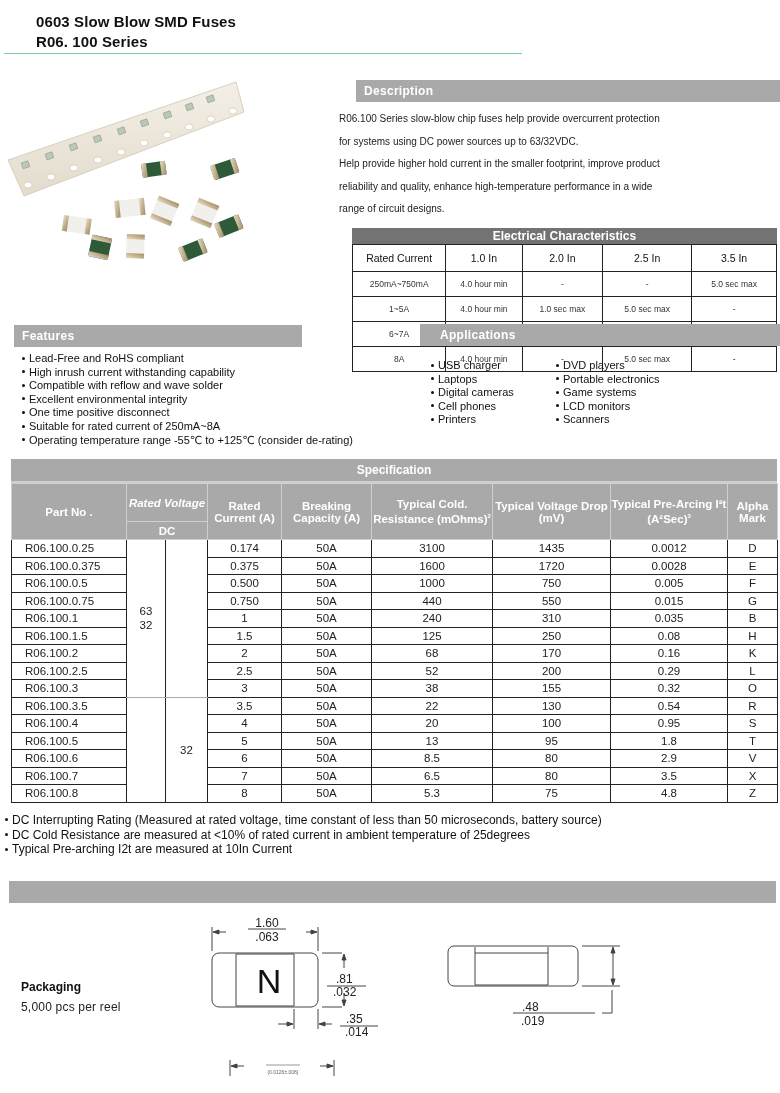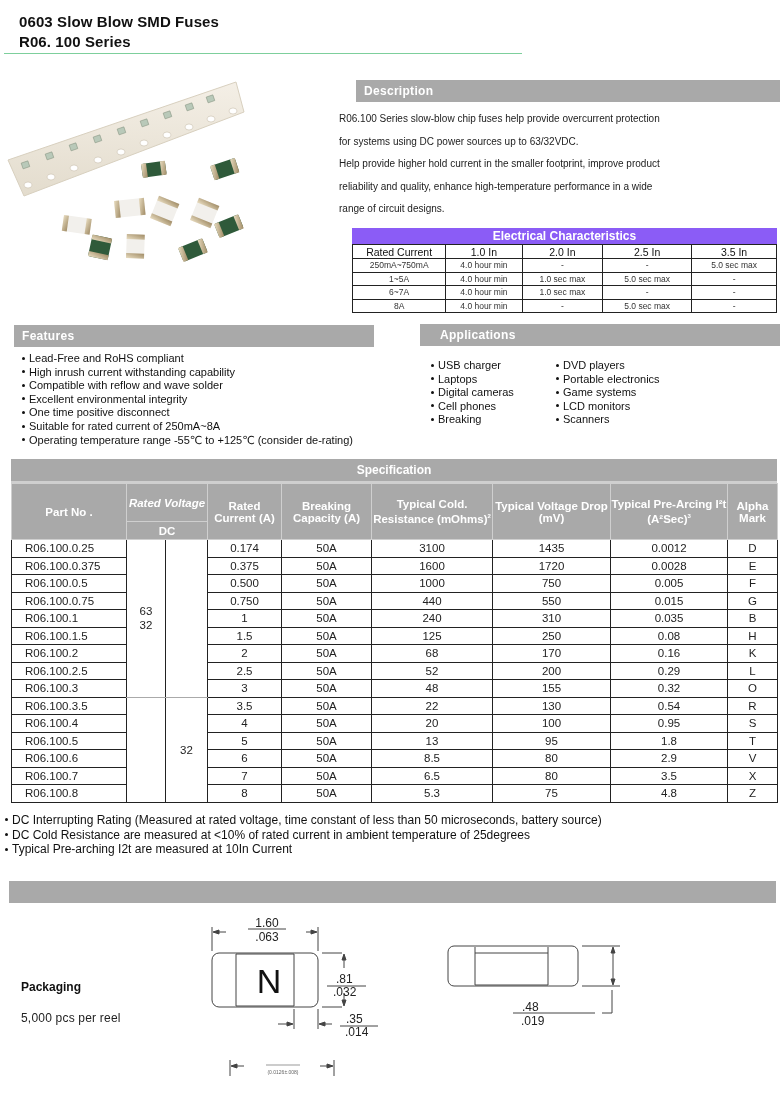--- a/index.html
+++ b/index.html
@@ -1,35 +1,35 @@
 <!DOCTYPE html>
 <html><head>
 <meta charset="utf-8">
 <style>
   * { box-sizing: border-box; margin: 0; padding: 0; }
   html, body { width: 780px; height: 1093px; background: #fff; overflow: hidden; }
   body { font-family: "Liberation Sans", "DejaVu Sans", sans-serif; color: #1a1a1a; position: relative; }
 
   .title { position: absolute; left: 19px; top: 12px; font-weight: bold; font-size: 15px; line-height: 20px; color: #111; letter-spacing: 0.1px; }
-  .title div { line-height: 20px; }
+  .title div { line-height: 20px; margin-left: 17px; }
   .title-rule { position: absolute; left: 4px; top: 53px; width: 518px; height: 1px; background: #7dcf9c; }
 
   
   .photo { position: absolute; left: 0; top: 68px; width: 350px; height: 250px; }
 
   .bar { position: absolute; background: #a9a9a9; color: #fff; font-weight: bold; font-size: 12px; line-height: 22px; padding-left: 8px; letter-spacing: 0.3px; }
 
   .desc { position: absolute; left: 339px; top: 108px; width: 426px; font-size: 10px; color: #222; }
   .desc p { line-height: 22.5px; white-space: nowrap; }
 
   
   .ec { position: absolute; left: 352px; top: 228px; width: 425px; }
-  .ec-head { background: #8b5cf6; color: #fff; font-weight: bold; font-size: 12px; text-align: center; line-height: 16px; }
+  .ec-head { background: #737373; color: #fff; font-weight: bold; font-size: 12px; text-align: center; line-height: 16px; }
   .ec table { border-collapse: collapse; width: 100%; table-layout: fixed; }
-  .ec td { border: 1px solid #222; font-size: 8.5px; text-align: center; height: 13.5px; color: #333; padding: 0; }
+  .ec td { border: 1px solid #222; font-size: 8.5px; text-align: center; height: 13.5px; color: #333; padding: 7px; }
   .ec tr.hdr td { font-size: 10.5px; height: 14px; color: #111; }
 
   .features { position: absolute; left: 22px; top: 352px; font-size: 11px; color: #111; }
   .features li, .apps li { list-style: none; line-height: 13.6px; white-space: nowrap; }
   .bullet { display: inline-block; width: 3px; height: 3px; border-radius: 50%; background: #111; margin-right: 4px; vertical-align: middle; position: relative; top: -1px; }
 
   .apps { position: absolute; top: 359px; font-size: 11px; color: #111; }
 
   
   .spec { position: absolute; left: 11px; top: 459px; width: 766px; }
@@ -38,21 +38,21 @@
   .spec th { background: #a9a9a9; color: #fff; font-weight: bold; font-size: 11.5px; line-height: 12px; border: 1px solid #cfcfcf; text-align: center; padding: 0; }
   .spec td { border: 1px solid #222; font-size: 11.5px; text-align: center; height: 17.5px; color: #222; padding: 0; }
   .spec td.pn { text-align: left; padding-left: 13px; }
   .spec sup { font-size: 6px; }
   .spec td.vmid { vertical-align: middle; line-height: 14px; }
 
   .notes { position: absolute; left: 5px; top: 813px; font-size: 12px; color: #111; }
   .notes li { list-style: none; line-height: 14.6px; white-space: nowrap; }
 
   .pack-title { position: absolute; left: 21px; top: 980px; font-weight: bold; font-size: 12px; color: #111; }
-  .pack-text { position: absolute; left: 21px; top: 1000px; font-size: 12px; color: #222; letter-spacing: 0.2px; margin-top: 11px; }
+  .pack-text { position: absolute; left: 21px; top: 1000px; font-size: 12px; color: #222; letter-spacing: 0.2px; }
 
   .drawing { position: absolute; left: 0; top: 905px; }
 </style>
 </head>
 <body>
 
 <div class="title">
   <div>0603 Slow Blow SMD Fuses</div>
   <div>R06. 100 Series</div>
 </div>
@@ -201,38 +201,38 @@
       <td>8A</td>
       <td>4.0 hour min</td>
       <td>-</td>
       <td>5.0 sec max</td>
       <td>-</td>
     </tr>
   </tbody>
     </table>
 </div>
 
-<div class="bar" style="left:14px; top:325px; width:360px;">Features</div>
+<div class="bar" style="left:14px; top:325px; width:288px;">Features</div>
 <ul class="features" id="features-list">
     <li><span class="bullet"></span><span>Lead-Free and RoHS compliant</span></li>
     <li><span class="bullet"></span><span>High inrush current withstanding capability</span></li>
     <li><span class="bullet"></span><span>Compatible with reflow and wave solder</span></li>
     <li><span class="bullet"></span><span>Excellent environmental integrity</span></li>
     <li><span class="bullet"></span><span>One time positive disconnect</span></li>
     <li><span class="bullet"></span><span>Suitable for rated current of 250mA~8A</span></li>
     <li><span class="bullet"></span><span>Operating temperature range -55℃ to +125℃ (consider de-rating)</span></li>
   </ul>
 
 <div class="bar" style="left:420px; top:324px; width:404px; padding-left:20px;">Applications</div>
 <ul class="apps" id="apps-col1" style="left:431px;">
     <li><span class="bullet"></span><span>USB charger</span></li>
     <li><span class="bullet"></span><span>Laptops</span></li>
     <li><span class="bullet"></span><span>Digital cameras</span></li>
     <li><span class="bullet"></span><span>Cell phones</span></li>
-    <li><span class="bullet"></span><span>Breaking</span></li>
+    <li><span class="bullet"></span><span>Printers</span></li>
   </ul>
 <ul class="apps" id="apps-col2" style="left:556px;">
     <li><span class="bullet"></span><span>DVD players</span></li>
     <li><span class="bullet"></span><span>Portable electronics</span></li>
     <li><span class="bullet"></span><span>Game systems</span></li>
     <li><span class="bullet"></span><span>LCD monitors</span></li>
     <li><span class="bullet"></span><span>Scanners</span></li>
   </ul>
 
 <div class="spec">
@@ -336,21 +336,21 @@
           <td>50A</td>
           <td>52</td>
           <td>200</td>
           <td>0.29</td>
           <td>L</td>
         </tr>
         <tr>
           <td class="pn">R06.100.3</td>
           <td>3</td>
           <td>50A</td>
-          <td>48</td>
+          <td>38</td>
           <td>155</td>
           <td>0.32</td>
           <td>O</td>
         </tr>
         <tr>
           <td class="pn">R06.100.3.5</td>
           <td class="vmid" rowspan="6"></td>
           <td class="vmid" rowspan="6">32</td>
           <td>3.5</td>
           <td>50A</td>

